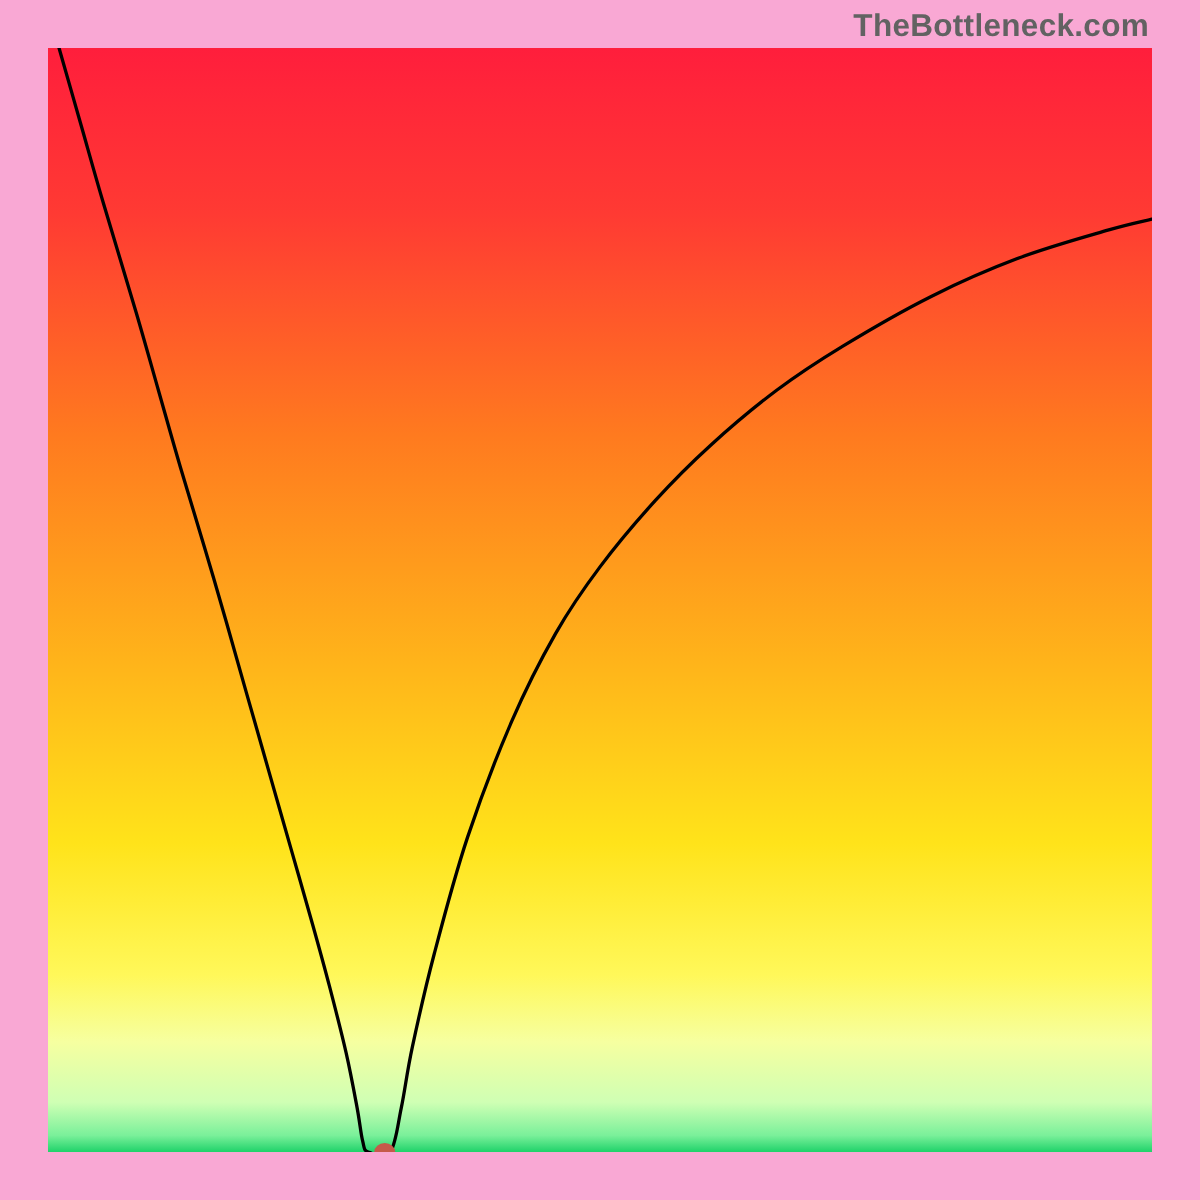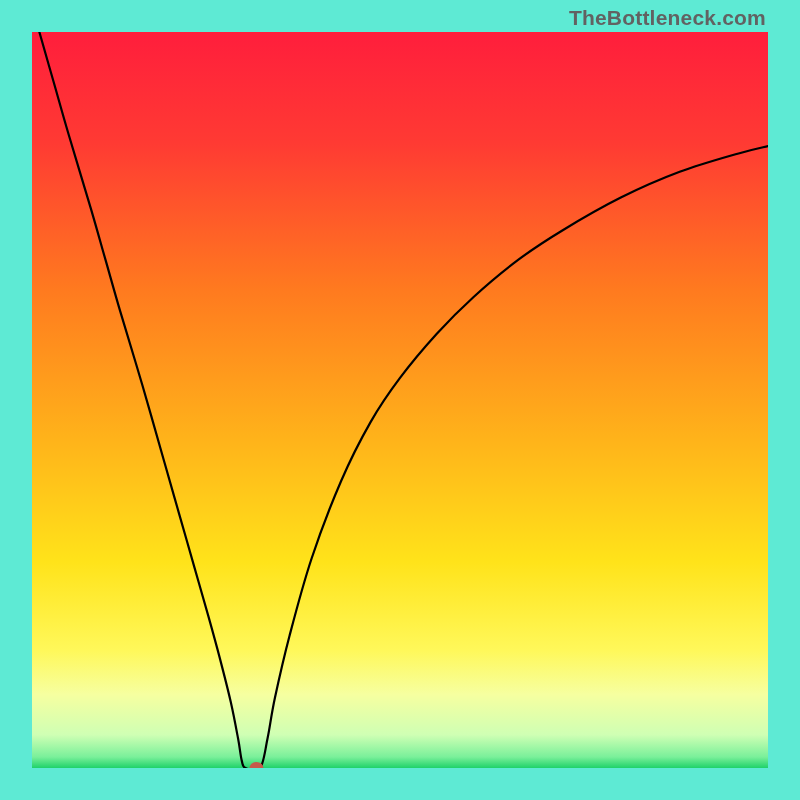--- a/index.html
+++ b/index.html
@@ -8,21 +8,21 @@
     width: 800px;
     height: 800px;
     background: #000;
     overflow: hidden;
     font-family: Arial, Helvetica, sans-serif;
   }
   .frame {
     position: relative;
     width: 800px;
     height: 800px;
-    background: #5eead4;
+    background: #f9a8d4;
   }
   .plot-area {
     position: absolute;
     left: 32px;
     top: 32px;
     width: 736px;
     height: 736px;
     
   }
   .plot-svg {

